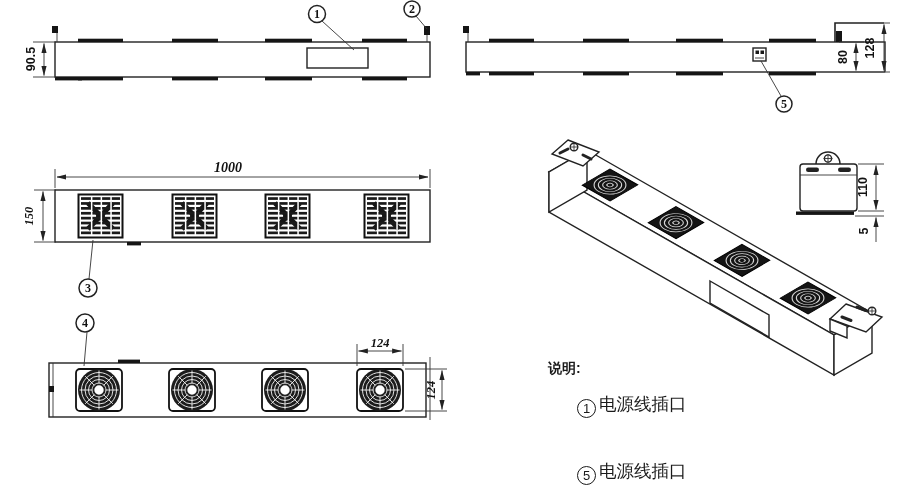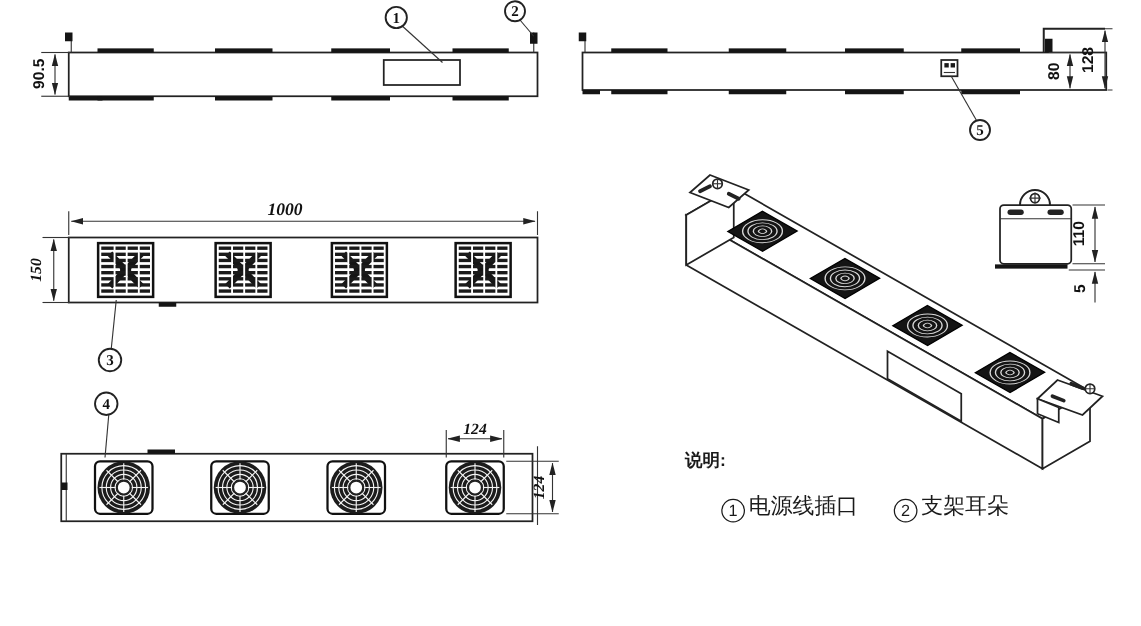--- a/index.html
+++ b/index.html
@@ -283,17 +283,17 @@
     </g>
   </g>
 </svg>
 
 
 <div class="legend">
   <div class="lg-title">说明:</div>
   <div class="lg-item" style="left:29px;top:32px">
     <span class="lg-num">1</span><span>电源线插口</span>
   </div>
-  <div class="lg-item" style="left:167px;top:32px">
-    <span class="lg-num">2</span><span>支架耳朵</span>
+  <div class="lg-item" style="left:29px;top:99px">
+    <span class="lg-num">5</span><span>电源线插口</span>
   </div>
 </div>
 </div>
 
 </body></html>

